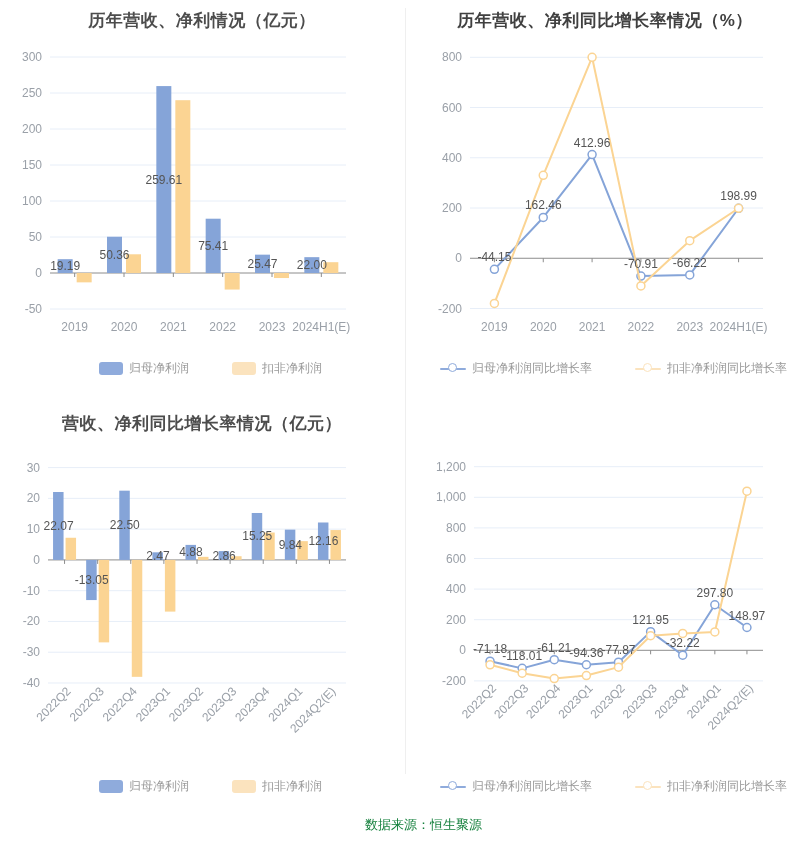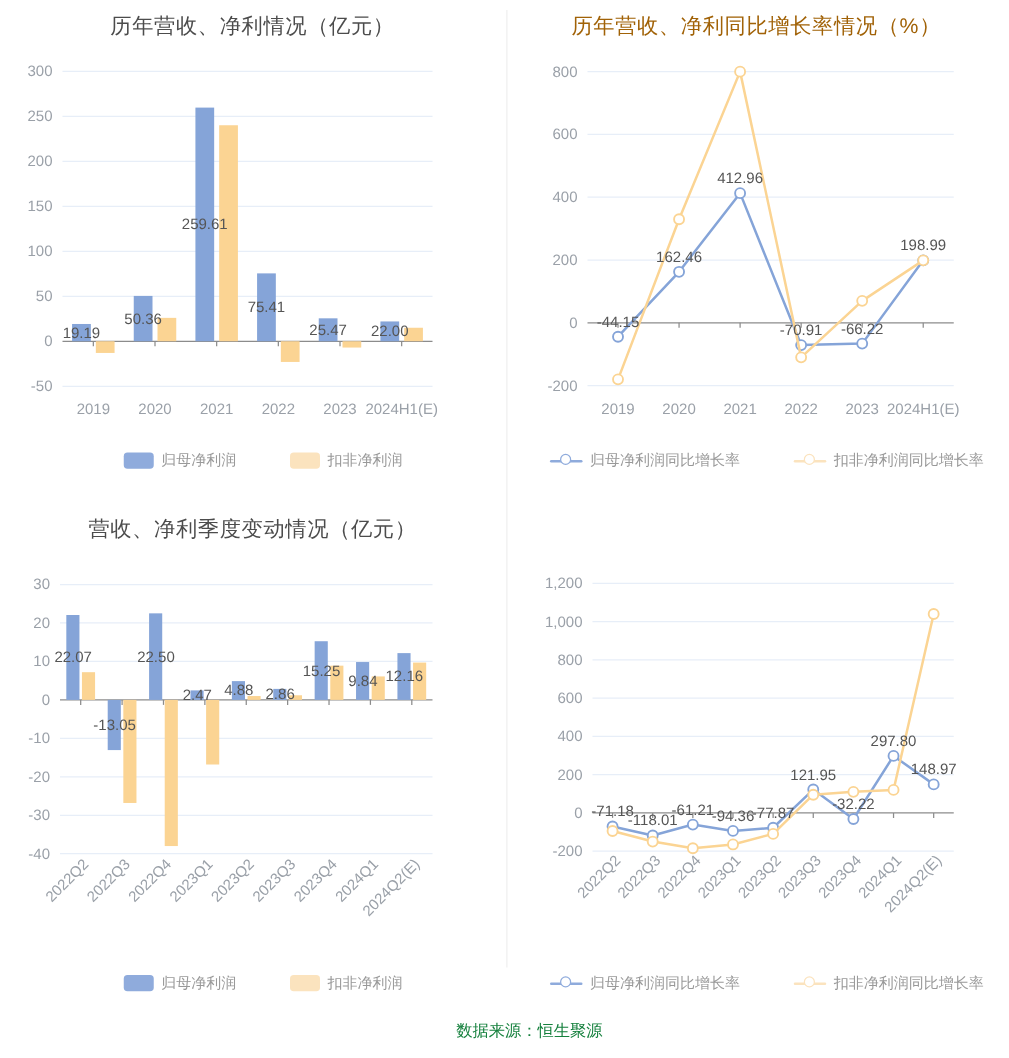--- a/index.html
+++ b/index.html
@@ -4,21 +4,21 @@
 <style>
   html,body{margin:0;padding:0;}
   body{
     width:807px;height:846px;background:#ffffff;position:relative;
     font-family:"Liberation Sans",sans-serif;
     overflow:hidden;
   }
   .chart{position:absolute;}
   .chart h2.title{
     position:absolute;left:0;width:100%;text-align:center;
-    font-size:17px;font-weight:normal;margin:0;letter-spacing:0.5px;
+    font-size:17px;font-weight:bold;margin:0;letter-spacing:0.5px;
   }
   .chart svg{position:absolute;left:0;top:0;display:block;}
   svg text{font-family:"Liberation Sans",sans-serif;}
   .legend{
     position:absolute;left:0;width:100%;
     display:flex;justify-content:center;align-items:center;gap:26px;
   }
   .legend-item{display:flex;align-items:center;gap:6px;font-size:12px;cursor:pointer;margin-left:17px;}
   .lswatch{width:24px;height:13px;border-radius:3px;display:inline-block;}
   .lmark{position:relative;width:26px;height:11px;display:inline-block;}
@@ -93,21 +93,21 @@
         <span style="color: rgb(153, 153, 153);">归母净利润</span>
       </div>
       <div class="legend-item">
         <span class="lswatch" style="background: rgb(251, 227, 190);"></span>
         <span style="color: rgb(153, 153, 153);">扣非净利润</span>
       </div>
     </div>
 </section>
 
 <section class="chart" id="c1" style="left:403px;top:0;width:404px;height:390px">
-  <h2 class="title" style="top: 9px; color: #a16207;">历年营收、净利同比增长率情况（%）</h2>
+  <h2 class="title" style="top: 9px; color: #404040;">历年营收、净利同比增长率情况（%）</h2>
   <svg id="svg1" width="404" height="390" viewBox="0 0 404 390">
       <line x1="67" x2="360" y1="57.3" y2="57.3" stroke="#E7EEF8" stroke-width="1"></line>
       <text x="59" y="61.3" text-anchor="end" font-size="12" fill="#9AA0A8">800</text>
       <line x1="67" x2="360" y1="107.53999999999999" y2="107.53999999999999" stroke="#E7EEF8" stroke-width="1"></line>
       <text x="59" y="111.53999999999999" text-anchor="end" font-size="12" fill="#9AA0A8">600</text>
       <line x1="67" x2="360" y1="157.77999999999997" y2="157.77999999999997" stroke="#E7EEF8" stroke-width="1"></line>
       <text x="59" y="161.77999999999997" text-anchor="end" font-size="12" fill="#9AA0A8">400</text>
       <line x1="67" x2="360" y1="208.01999999999998" y2="208.01999999999998" stroke="#E7EEF8" stroke-width="1"></line>
       <text x="59" y="212.01999999999998" text-anchor="end" font-size="12" fill="#9AA0A8">200</text>
       <line x1="67" x2="360" y1="258.26" y2="258.26" stroke="#8C8C8C" stroke-width="1"></line>
@@ -163,21 +163,21 @@
         <span class="lmark">
           <span class="lline" style="background: rgb(251, 227, 190);"></span>
           <span class="lcircle" style="border-color: rgb(251, 227, 190);"></span>
         </span>
         <span style="color: rgb(153, 153, 153);">扣非净利润同比增长率</span>
       </div>
     </div>
 </section>
 
 <section class="chart" id="c2" style="left:0;top:400px;width:404px;height:400px">
-  <h2 class="title" style="top: 12px; color: rgb(76, 76, 76);">营收、净利季度变动情况（亿元）</h2>
+  <h2 class="title" style="top: 12px; color: rgb(76, 76, 76);">营收、净利同比增长率情况（亿元）</h2>
   <svg id="svg2" width="404" height="400" viewBox="0 0 404 400">
       <line x1="48" x2="346" y1="67.6" y2="67.6" stroke="#E7EEF8" stroke-width="1"></line>
       <text x="40" y="71.6" text-anchor="end" font-size="12" fill="#9AA0A8">30</text>
       <line x1="48" x2="346" y1="98.36999999999999" y2="98.36999999999999" stroke="#E7EEF8" stroke-width="1"></line>
       <text x="40" y="102.36999999999999" text-anchor="end" font-size="12" fill="#9AA0A8">20</text>
       <line x1="48" x2="346" y1="129.14" y2="129.14" stroke="#E7EEF8" stroke-width="1"></line>
       <text x="40" y="133.14" text-anchor="end" font-size="12" fill="#9AA0A8">10</text>
       <line x1="48" x2="346" y1="159.91" y2="159.91" stroke="#8C8C8C" stroke-width="1"></line>
       <text x="40" y="163.91" text-anchor="end" font-size="12" fill="#9AA0A8">0</text>
       <line x1="48" x2="346" y1="190.68" y2="190.68" stroke="#E7EEF8" stroke-width="1"></line>

